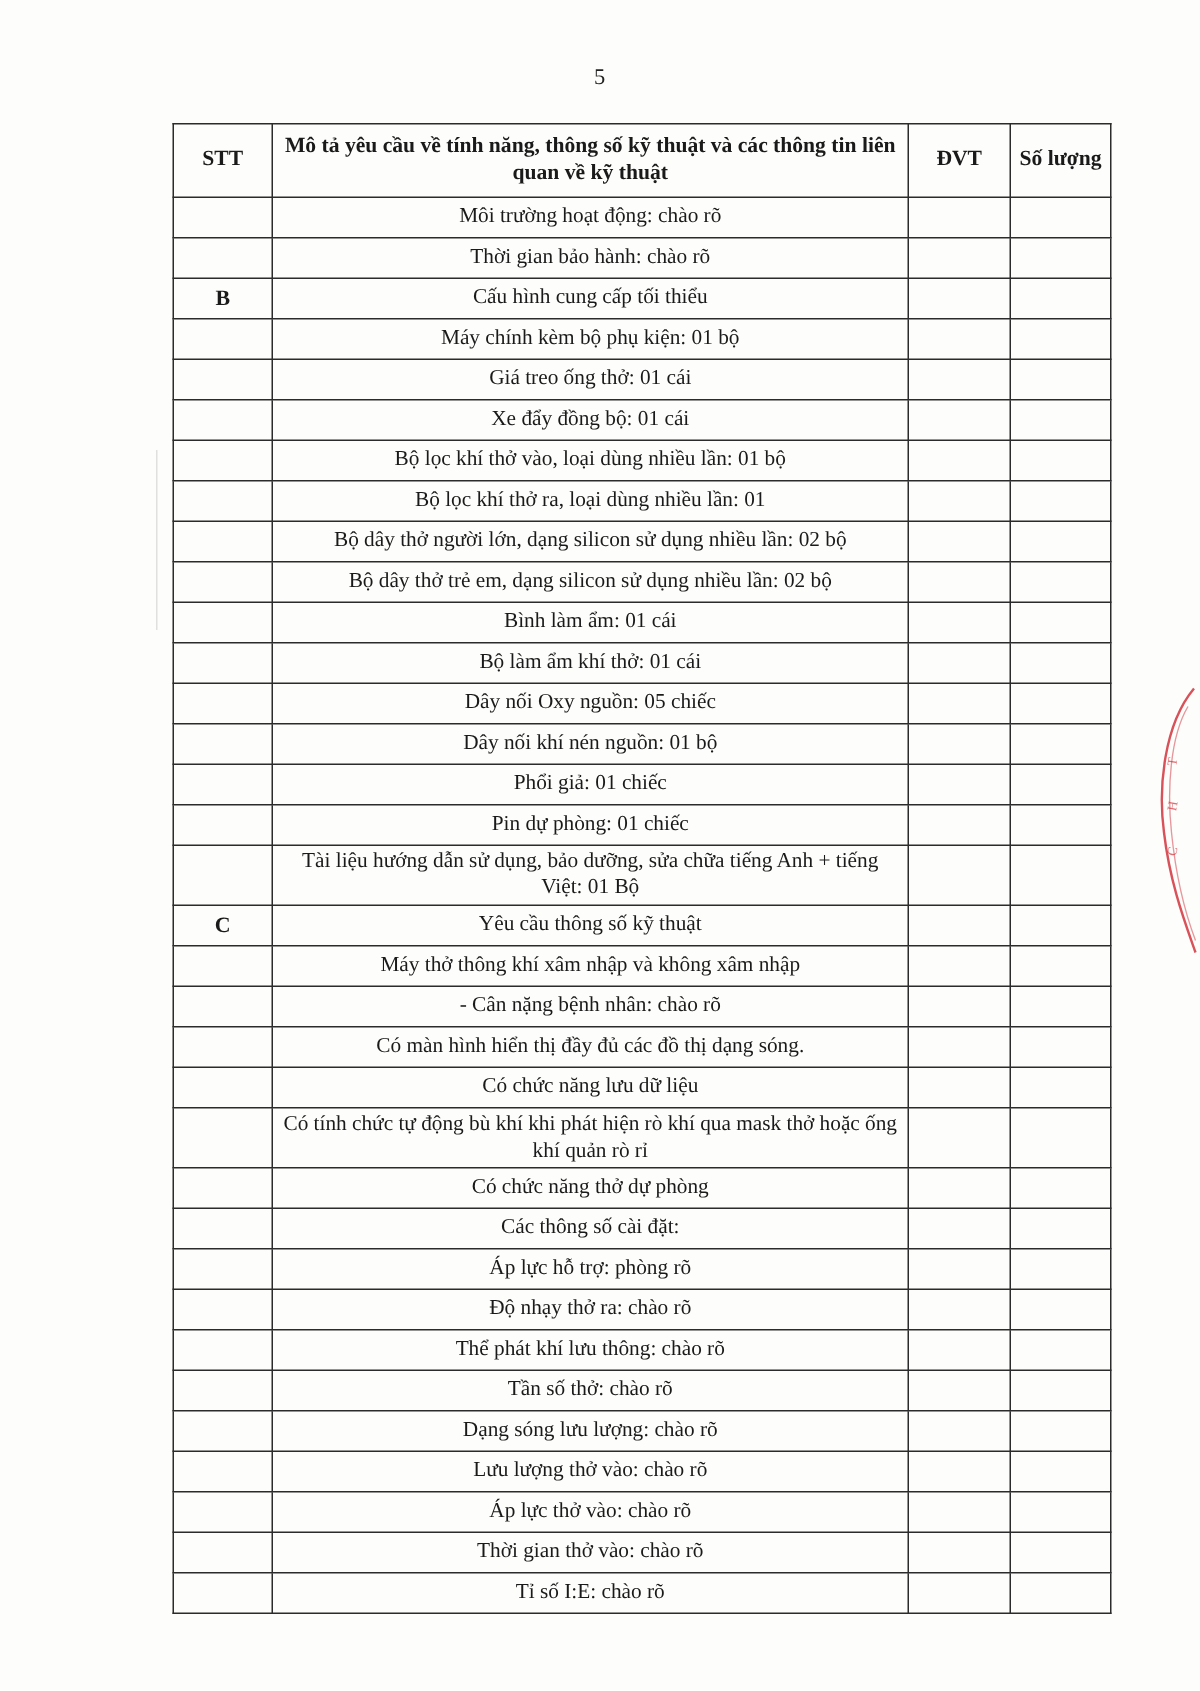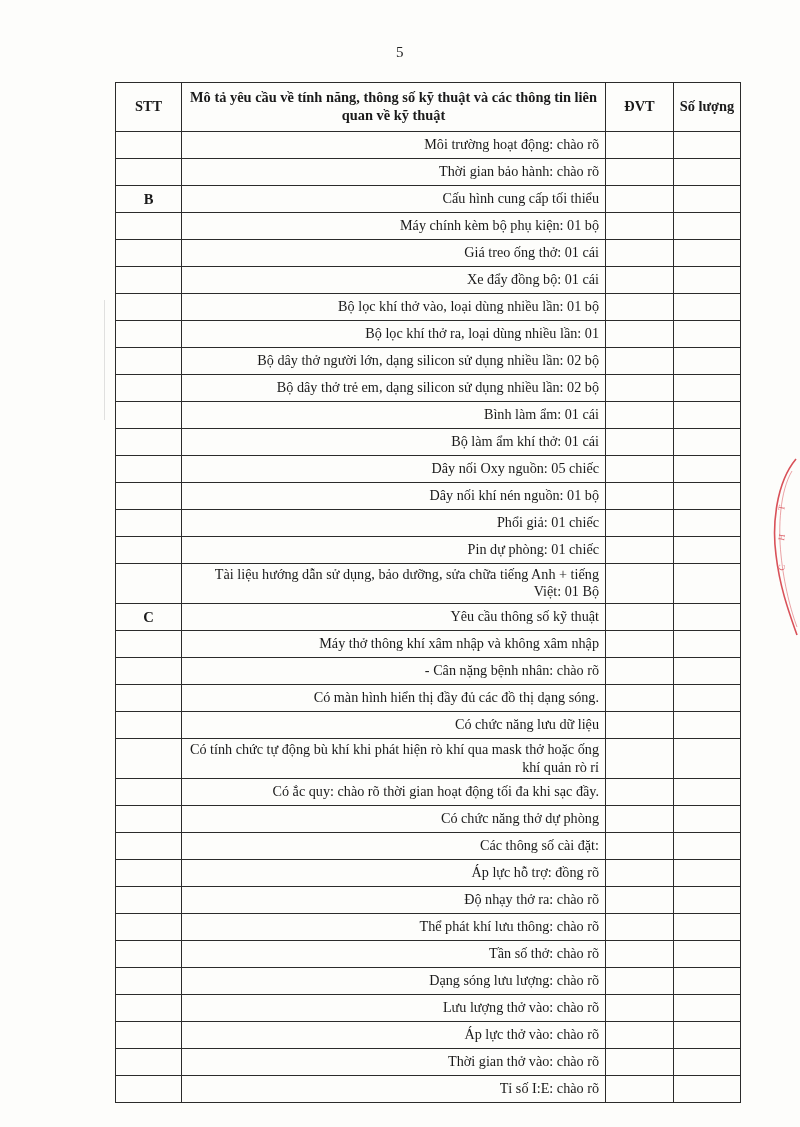--- a/index.html
+++ b/index.html
@@ -58,21 +58,21 @@
   col.c-desc { width: 424px; }
   col.c-dvt { width: 68px; }
   col.c-qty { width: 67px; }
 
   td.stt {
     text-align: center;
     font-weight: bold;
     font-size: 14.6px;
   }
   td.desc {
-    text-align: right;
+    text-align: center;
   }
   td.desc.bold {
     font-weight: normal;
   }
   td.empty { }
   tr.row-h1 td { height: 22px; }
 
   
   .scan-line {
     position: absolute;
@@ -252,39 +252,33 @@
             <td class="empty"></td>
           </tr>
           <tr class="row-h1">
             <td class="stt"></td>
             <td class="desc">Có tính chức tự động bù khí khi phát hiện rò khí qua mask thở hoặc ống khí quản rò rỉ</td>
             <td class="empty"></td>
             <td class="empty"></td>
           </tr>
           <tr class="row-h1">
             <td class="stt"></td>
-            <td class="desc">Có ắc quy: chào rõ thời gian hoạt động tối đa khi sạc đầy.</td>
-            <td class="empty"></td>
-            <td class="empty"></td>
-          </tr>
-          <tr class="row-h1">
-            <td class="stt"></td>
             <td class="desc">Có chức năng thở dự phòng</td>
             <td class="empty"></td>
             <td class="empty"></td>
           </tr>
           <tr class="row-h1">
             <td class="stt"></td>
             <td class="desc bold">Các thông số cài đặt:</td>
             <td class="empty"></td>
             <td class="empty"></td>
           </tr>
           <tr class="row-h1">
             <td class="stt"></td>
-            <td class="desc">Áp lực hỗ trợ: đồng rõ</td>
+            <td class="desc">Áp lực hỗ trợ: phòng rõ</td>
             <td class="empty"></td>
             <td class="empty"></td>
           </tr>
           <tr class="row-h1">
             <td class="stt"></td>
             <td class="desc">Độ nhạy thở ra: chào rõ</td>
             <td class="empty"></td>
             <td class="empty"></td>
           </tr>
           <tr class="row-h1">

